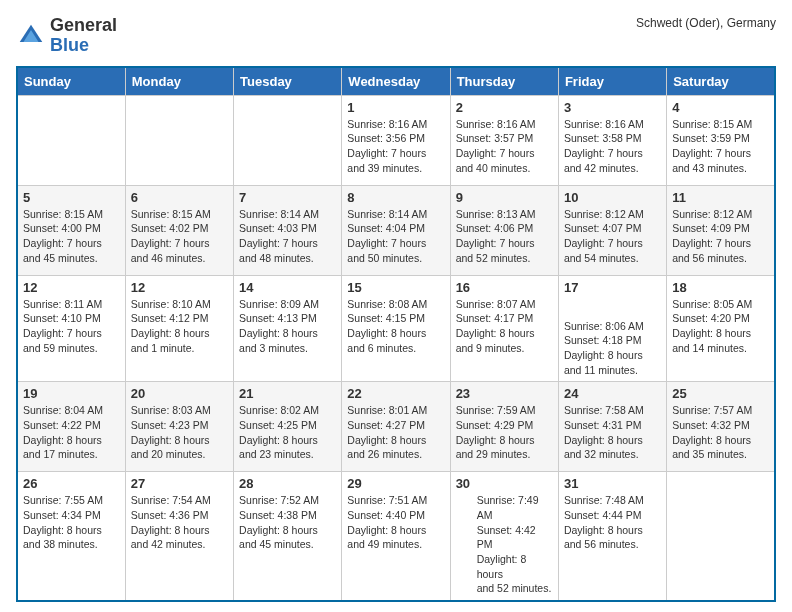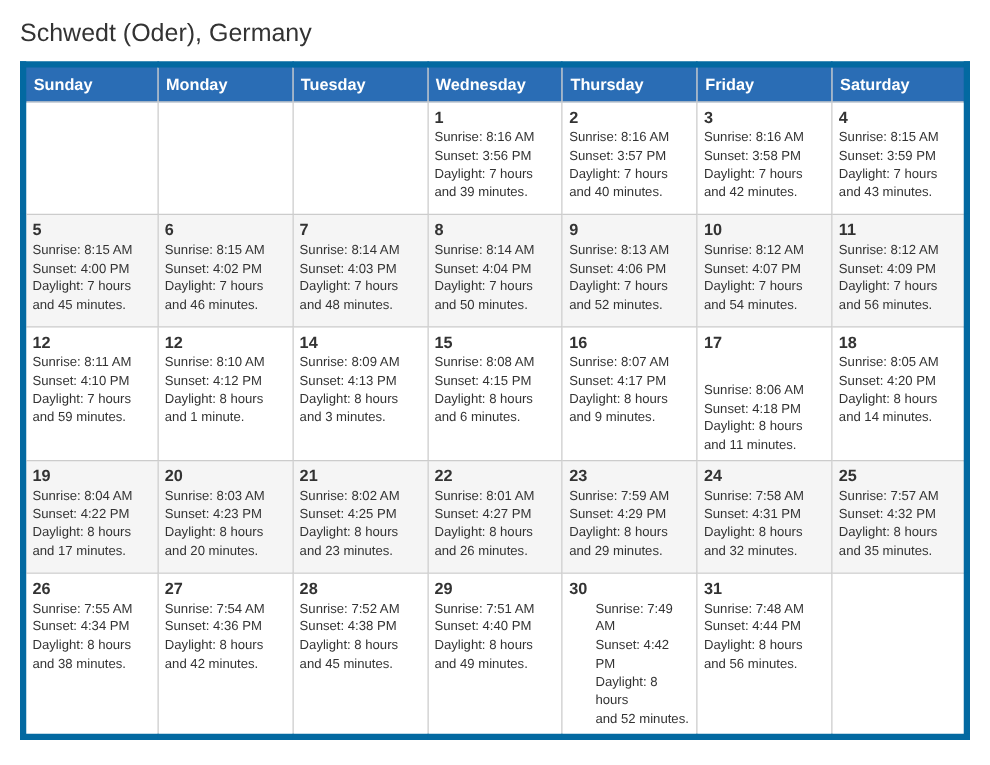--- a/index.html
+++ b/index.html
@@ -42,27 +42,27 @@
     }
     .title-section {
       text-align: right;
     }
     .month-title {
       font-size: 32px;
       font-weight: normal;
       color: #333;
     }
     .location-title {
-      font-size: 20px;
+      font-size: 12px;
       color: #333;
     }
     .calendar {
       width: 100%;
       border-collapse: collapse;
-      border: 5px solid #0369a1;
+      border: 2px solid #0369a1;
     }
     .calendar th {
       background-color: #2a6db5;
       color: #fff;
       text-align: left;
       padding: 6px 6px;
       font-size: 13px;
       font-weight: bold;
       border: 1px solid #ccc;
     }
@@ -91,20 +91,30 @@
       color: #333;
     }
     .empty-cell {
       background: #fff;
     }
   </style>
 </head>
 <body>
 
 <div class="header">
+  <div class="logo">
+    <svg class="logo-icon" viewBox="0 0 40 40">
+      <polygon points="20,5 35,28 5,28" fill="#2a6db5"></polygon>
+      <polygon points="20,12 30,28 10,28" fill="#5ba3e0"></polygon>
+    </svg>
+    <div class="logo-text">
+      <span class="logo-general">General</span>
+      <span class="logo-blue">Blue</span>
+    </div>
+  </div>
   <div class="title-section">
     <div class="location-title">Schwedt (Oder), Germany</div>
   </div>
 </div>
 
 <table class="calendar">
   <thead>
     <tr>
     <th>Sunday</th>
         <th>Monday</th>

